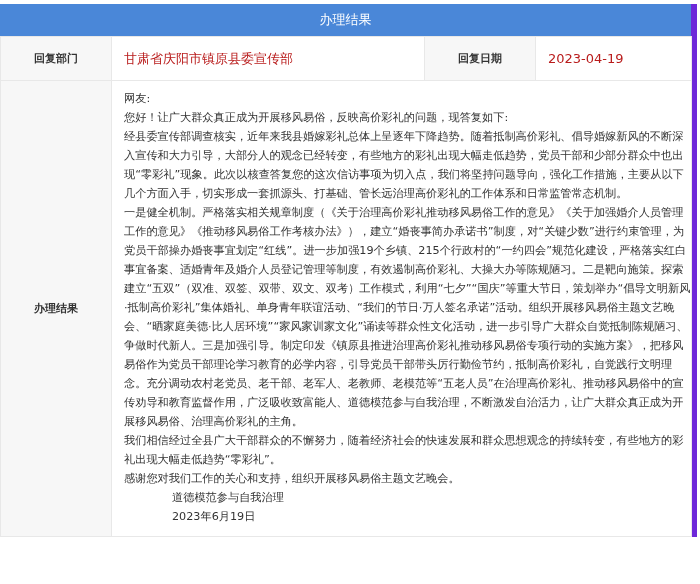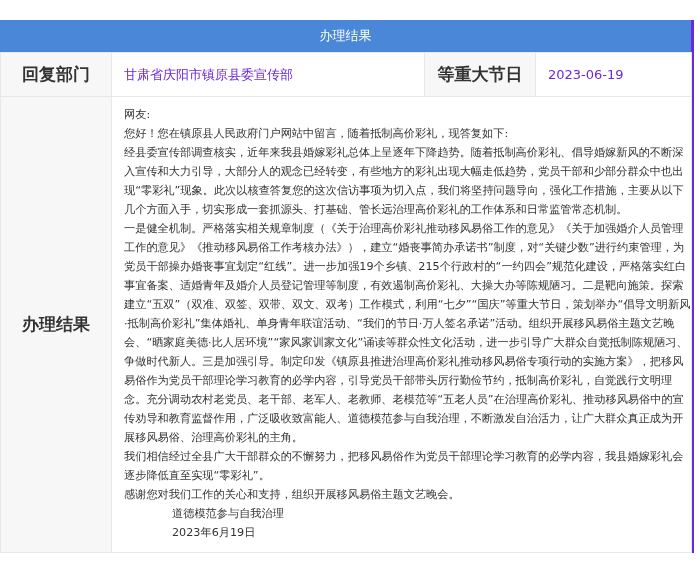--- a/index.html
+++ b/index.html
@@ -2,33 +2,33 @@
 <html><head>
 <meta charset="utf-8">
 <style>
   html, body { margin: 0; padding: 0; background: #ffffff; }
   body {
     width: 700px; height: 584px; overflow: hidden;
     font-family: "DejaVu Sans", "Liberation Sans", sans-serif;
     color: #333333;
   }
   .wrap {
-    position: absolute; left: 0; top: 20px; width: 691px;
-    border-right: 3px solid #6d28d9;
+    position: absolute; left: 0; top: 4px; width: 691px;
+    border-right: 6px solid #6d28d9;
   }
   .title-bar {
     height: 32px; line-height: 32px; background: #4a87d8;
     color: #ffffff; text-align: center; font-size: 13px;
   }
   table { border-collapse: collapse; width: 691px; table-layout: fixed; }
   td { border: 1px solid #e8e8e8; vertical-align: middle; }
   td.label {
-    background: #f7f7f7; text-align: center; font-size: 17px; font-weight: bold; color: #333;
+    background: #f7f7f7; text-align: center; font-size: 11px; font-weight: bold; color: #333;
   }
-  td.value { padding: 0 12px; font-size: 13px; color: #6d28d9; }
+  td.value { padding: 0 12px; font-size: 13px; color: #b91c1c; }
   tr.meta-row td { height: 41px; }
   td.body-cell { padding: 8px 0 10px 12px; font-size: 11.2px; line-height: 19px; color: #333; }
   .body-cell p { margin: 0; }
   .sign { padding-left: 48px; }
 </style>
 </head>
 <body>
 
 <div class="wrap">
   <div class="title-bar">办理结果</div>
@@ -36,31 +36,31 @@
     <colgroup>
       <col style="width:111px">
       <col style="width:313px">
       <col style="width:111px">
       <col style="width:156px">
     </colgroup>
     <tbody>
         <tr class="meta-row">
       <td class="label">回复部门</td>
       <td class="value">甘肃省庆阳市镇原县委宣传部</td>
-      <td class="label">等重大节日</td>
-      <td class="value">2023-06-19</td>
+      <td class="label">回复日期</td>
+      <td class="value">2023-04-19</td>
     </tr>
     <tr>
       <td class="label">办理结果</td>
       <td class="body-cell" colspan="3">
         <p>网友:</p>
-        <p>您好！您在镇原县人民政府门户网站中留言，随着抵制高价彩礼，现答复如下:</p>
+        <p>您好！让广大群众真正成为开展移风易俗，反映高价彩礼的问题，现答复如下:</p>
         <p>经县委宣传部调查核实，近年来我县婚嫁彩礼总体上呈逐年下降趋势。随着抵制高价彩礼、倡导婚嫁新风的不断深入宣传和大力引导，大部分人的观念已经转变，有些地方的彩礼出现大幅走低趋势，党员干部和少部分群众中也出现“零彩礼”现象。此次以核查答复您的这次信访事项为切入点，我们将坚持问题导向，强化工作措施，主要从以下几个方面入手，切实形成一套抓源头、打基础、管长远治理高价彩礼的工作体系和日常监管常态机制。</p>
         <p>一是健全机制。严格落实相关规章制度（《关于治理高价彩礼推动移风易俗工作的意见》《关于加强婚介人员管理工作的意见》《推动移风易俗工作考核办法》），建立“婚丧事简办承诺书”制度，对“关键少数”进行约束管理，为党员干部操办婚丧事宜划定“红线”。进一步加强19个乡镇、215个行政村的“一约四会”规范化建设，严格落实红白事宜备案、适婚青年及婚介人员登记管理等制度，有效遏制高价彩礼、大操大办等陈规陋习。二是靶向施策。探索建立“五双”（双准、双签、双带、双文、双考）工作模式，利用“七夕”“国庆”等重大节日，策划举办“倡导文明新风·抵制高价彩礼”集体婚礼、单身青年联谊活动、“我们的节日·万人签名承诺”活动。组织开展移风易俗主题文艺晚会、“晒家庭美德·比人居环境”“家风家训家文化”诵读等群众性文化活动，进一步引导广大群众自觉抵制陈规陋习、争做时代新人。三是加强引导。制定印发《镇原县推进治理高价彩礼推动移风易俗专项行动的实施方案》，把移风易俗作为党员干部理论学习教育的必学内容，引导党员干部带头厉行勤俭节约，抵制高价彩礼，自觉践行文明理念。充分调动农村老党员、老干部、老军人、老教师、老模范等“五老人员”在治理高价彩礼、推动移风易俗中的宣传劝导和教育监督作用，广泛吸收致富能人、道德模范参与自我治理，不断激发自治活力，让广大群众真正成为开展移风易俗、治理高价彩礼的主角。</p>
-        <p>我们相信经过全县广大干部群众的不懈努力，把移风易俗作为党员干部理论学习教育的必学内容，我县婚嫁彩礼会逐步降低直至实现“零彩礼”。</p>
+        <p>我们相信经过全县广大干部群众的不懈努力，随着经济社会的快速发展和群众思想观念的持续转变，有些地方的彩礼出现大幅走低趋势“零彩礼”。</p>
         <p>感谢您对我们工作的关心和支持，组织开展移风易俗主题文艺晚会。</p>
         <p class="sign">道德模范参与自我治理</p>
         <p class="sign">2023年6月19日</p>
       </td>
     </tr>
   </tbody>
     </table>
 </div>
 
 </body></html>

